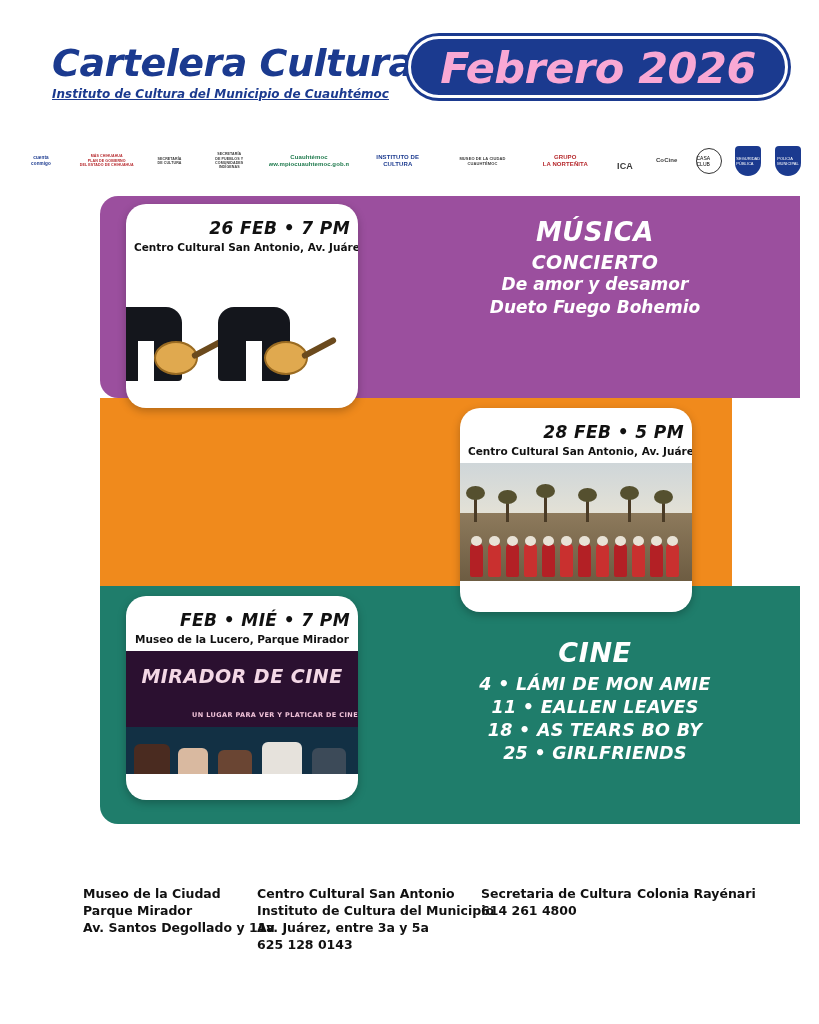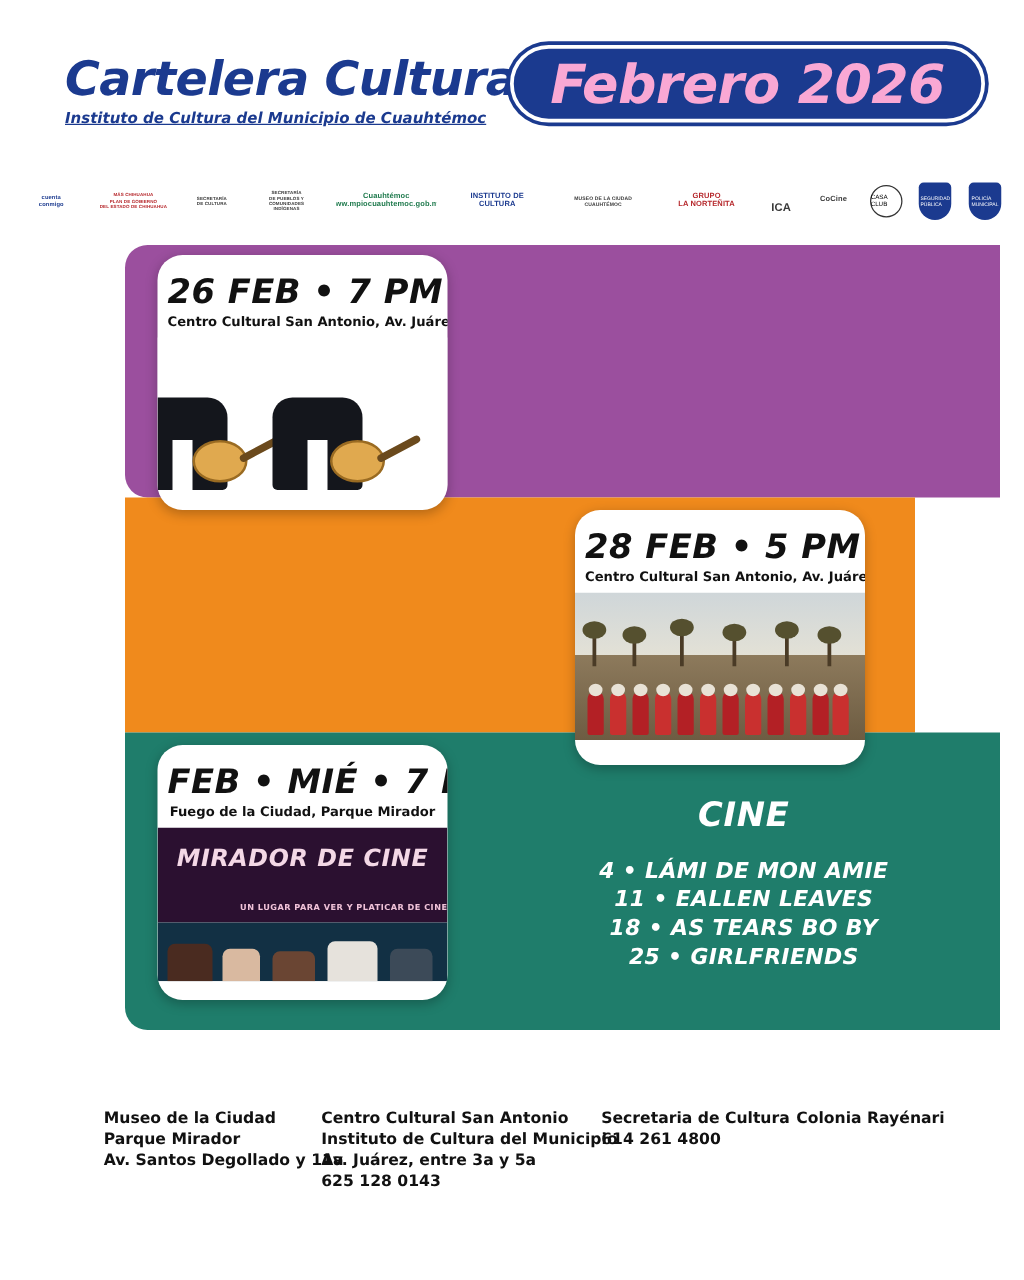--- a/index.html
+++ b/index.html
@@ -110,23 +110,24 @@
     position: absolute;
     background: #ffffff;
     border-radius: 20px;
     box-shadow: 0 3px 9px rgba(0,0,0,0.25);
     overflow: hidden;
   }
   .card-head { padding: 14px 8px 6px; text-align: center; }
   .card-date {
     font-family: "DejaVu Sans", sans-serif;
     font-weight: bold; font-style: italic;
-    font-size: 27px; color: #111;
+    font-size: 17px; color: #111;
     letter-spacing: 0.4px;
     white-space: nowrap;
+    text-align: right;
   }
   .card-venue {
     font-family: "DejaVu Sans", sans-serif;
     font-weight: bold;
     font-size: 10.5px; color: #111;
     margin-top: 3px;
     white-space: nowrap;
   }
   .card-photo { position: relative; overflow: hidden; }
 
@@ -162,21 +163,21 @@
     line-height: 1.35;
   }
 
   #txt-musica { left: 400px; top: 218px; width: 390px; text-align: center; }
   #txt-patrimonio { left: 104px; top: 432px; width: 360px; text-align: center; }
   #txt-patrimonio h2 { font-size: 25px; }
   #txt-patrimonio h3 { font-size: 17px; margin-top: 12px; letter-spacing: 0.5px; }
   #txt-patrimonio p { font-size: 17px; }
   #txt-cine { left: 400px; top: 638px; width: 390px; text-align: center; }
   #txt-cine h2 { font-size: 27px; }
-  #txt-cine ul { list-style: none; margin-top: 18px; }
+  #txt-cine ul { list-style: none; margin-top: 5px; }
   #txt-cine li {
     font-size: 17.5px; font-weight: bold; font-style: italic;
     line-height: 1.32; letter-spacing: 0.3px;
   }
 
   
   .footer {
     position: absolute; left: 0; top: 886px; width: 819px;
     color: #111;
     font-family: "DejaVu Sans", sans-serif;
@@ -249,20 +250,26 @@
     <div class="logo-shield" style="white-space:pre-line;">SEGURIDAD
 PÚBLICA</div>
     <div class="logo-shield" style="white-space:pre-line;">POLICÍA
 MUNICIPAL</div>
   </div>
 
   <div class="block block-purple"></div>
   <div class="block block-orange"></div>
   <div class="block block-green"></div>
 
+  <div class="txt" id="txt-musica">
+    <h2>MÚSICA</h2>
+    <h3>CONCIERTO</h3>
+    <p>De amor y desamor</p>
+    <p>Dueto Fuego Bohemio</p>
+  </div>
 
 
   <div class="txt" id="txt-cine">
     <h2>CINE</h2>
     <ul>
       <li>4 • LÁMI DE MON AMIE</li>
       <li>11 • EALLEN LEAVES</li>
       <li>18 • AS TEARS BO BY</li>
       <li>25 • GIRLFRIENDS</li>
     </ul>
@@ -316,21 +323,21 @@
       <div class="figure" style="left:154px;"></div>
       <div class="figure w" style="left:172px;"></div>
       <div class="figure" style="left:190px;"></div>
       <div class="figure w" style="left:206px;"></div>
     </div>
   </div>
 
   <div class="card" id="card-cine">
     <div class="card-head">
       <div class="card-date">FEB • MIÉ • 7 PM</div>
-      <div class="card-venue">Fuego de la Ciudad, Parque Mirador</div>
+      <div class="card-venue">Museo de la Lucero, Parque Mirador</div>
     </div>
     <div class="card-photo">
       <div class="cine-top"></div>
       <div class="cine-title">MIRADOR DE CINE</div>
       <div class="cine-sub">UN LUGAR PARA VER Y PLATICAR DE CINE</div>
       <div class="cine-bottom"></div>
       <div class="cine-person" style="left:8px;width:36px;height:30px;background:#4a2b20;"></div>
       <div class="cine-person" style="left:52px;width:30px;height:26px;background:#d9b9a0;"></div>
       <div class="cine-person" style="left:92px;width:34px;height:24px;background:#6a4533;"></div>
       <div class="cine-person" style="left:136px;width:40px;height:32px;background:#e6e2dc;"></div>

